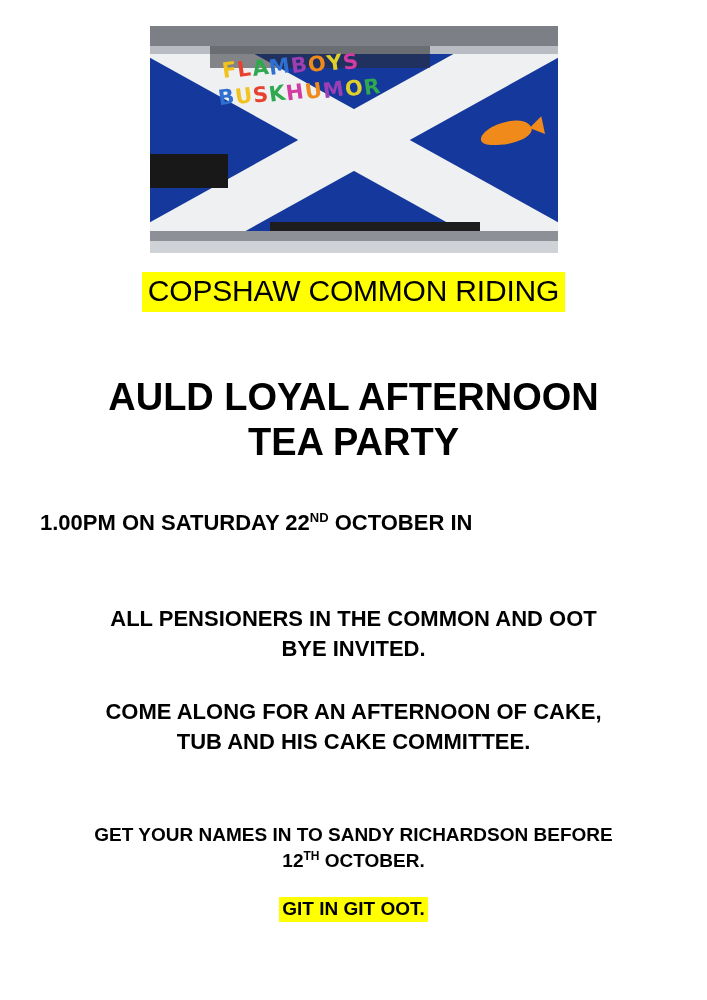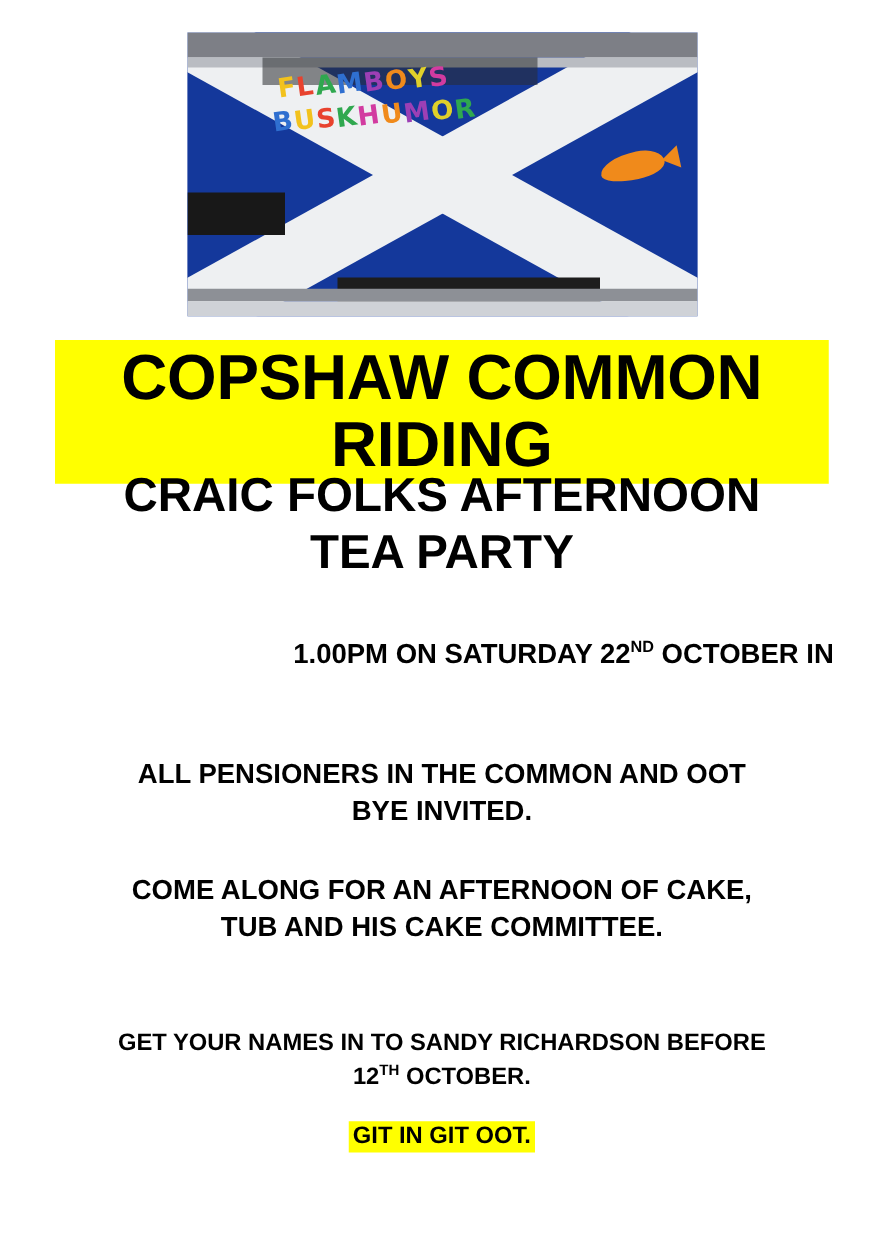--- a/index.html
+++ b/index.html
@@ -143,22 +143,22 @@
   
   .title-bar {
     position: absolute;
     left: 44px;
     top: 272px;
     width: 619px;
     text-align: center;
   }
   .title-bar .hl {
     background: #ffff00;
-    font-size: 51px;
-    font-weight: bold;
+    font-size: 30px;
+    font-weight: normal;
     letter-spacing: -0.2px;
     padding: 3px 6px 5px 6px;
     display: inline-block;
     line-height: 1.05;
   }
 
   .headline {
     position: absolute;
     left: 40px;
     top: 375px;
@@ -167,21 +167,21 @@
     font-size: 38px;
     font-weight: bold;
     line-height: 1.18;
   }
 
   .line-when {
     position: absolute;
     left: 40px;
     top: 508px;
     width: 627px;
-    text-align: right;
+    text-align: left;
     font-size: 22px;
     font-weight: bold;
     line-height: 1.32;
   }
   .line-when sup { font-size: 13px; vertical-align: super; }
   .venue {
     background: #e8422e;
     color: #000000;
     padding: 1px 4px 2px 4px;
     display: inline-block;
@@ -242,21 +242,21 @@
       <div class="photo-bottom-band2"></div>
       <div class="photo-bottom-band"></div>
     </div>
   </div>
 
   <div class="title-bar">
     <span class="hl">COPSHAW COMMON RIDING</span>
   </div>
 
   <div class="headline">
-    <div>CRAIC FOLKS AFTERNOON</div>
+    <div>AULD LOYAL AFTERNOON</div>
     <div>TEA PARTY</div>
   </div>
 
   <div class="line-when">
     <span>1.00PM ON SATURDAY 22</span><sup>ND</sup><span> OCTOBER IN</span>
     <br>
   </div>
 
   <div class="para para-invited">
     <div>ALL PENSIONERS IN THE COMMON AND OOT</div>

